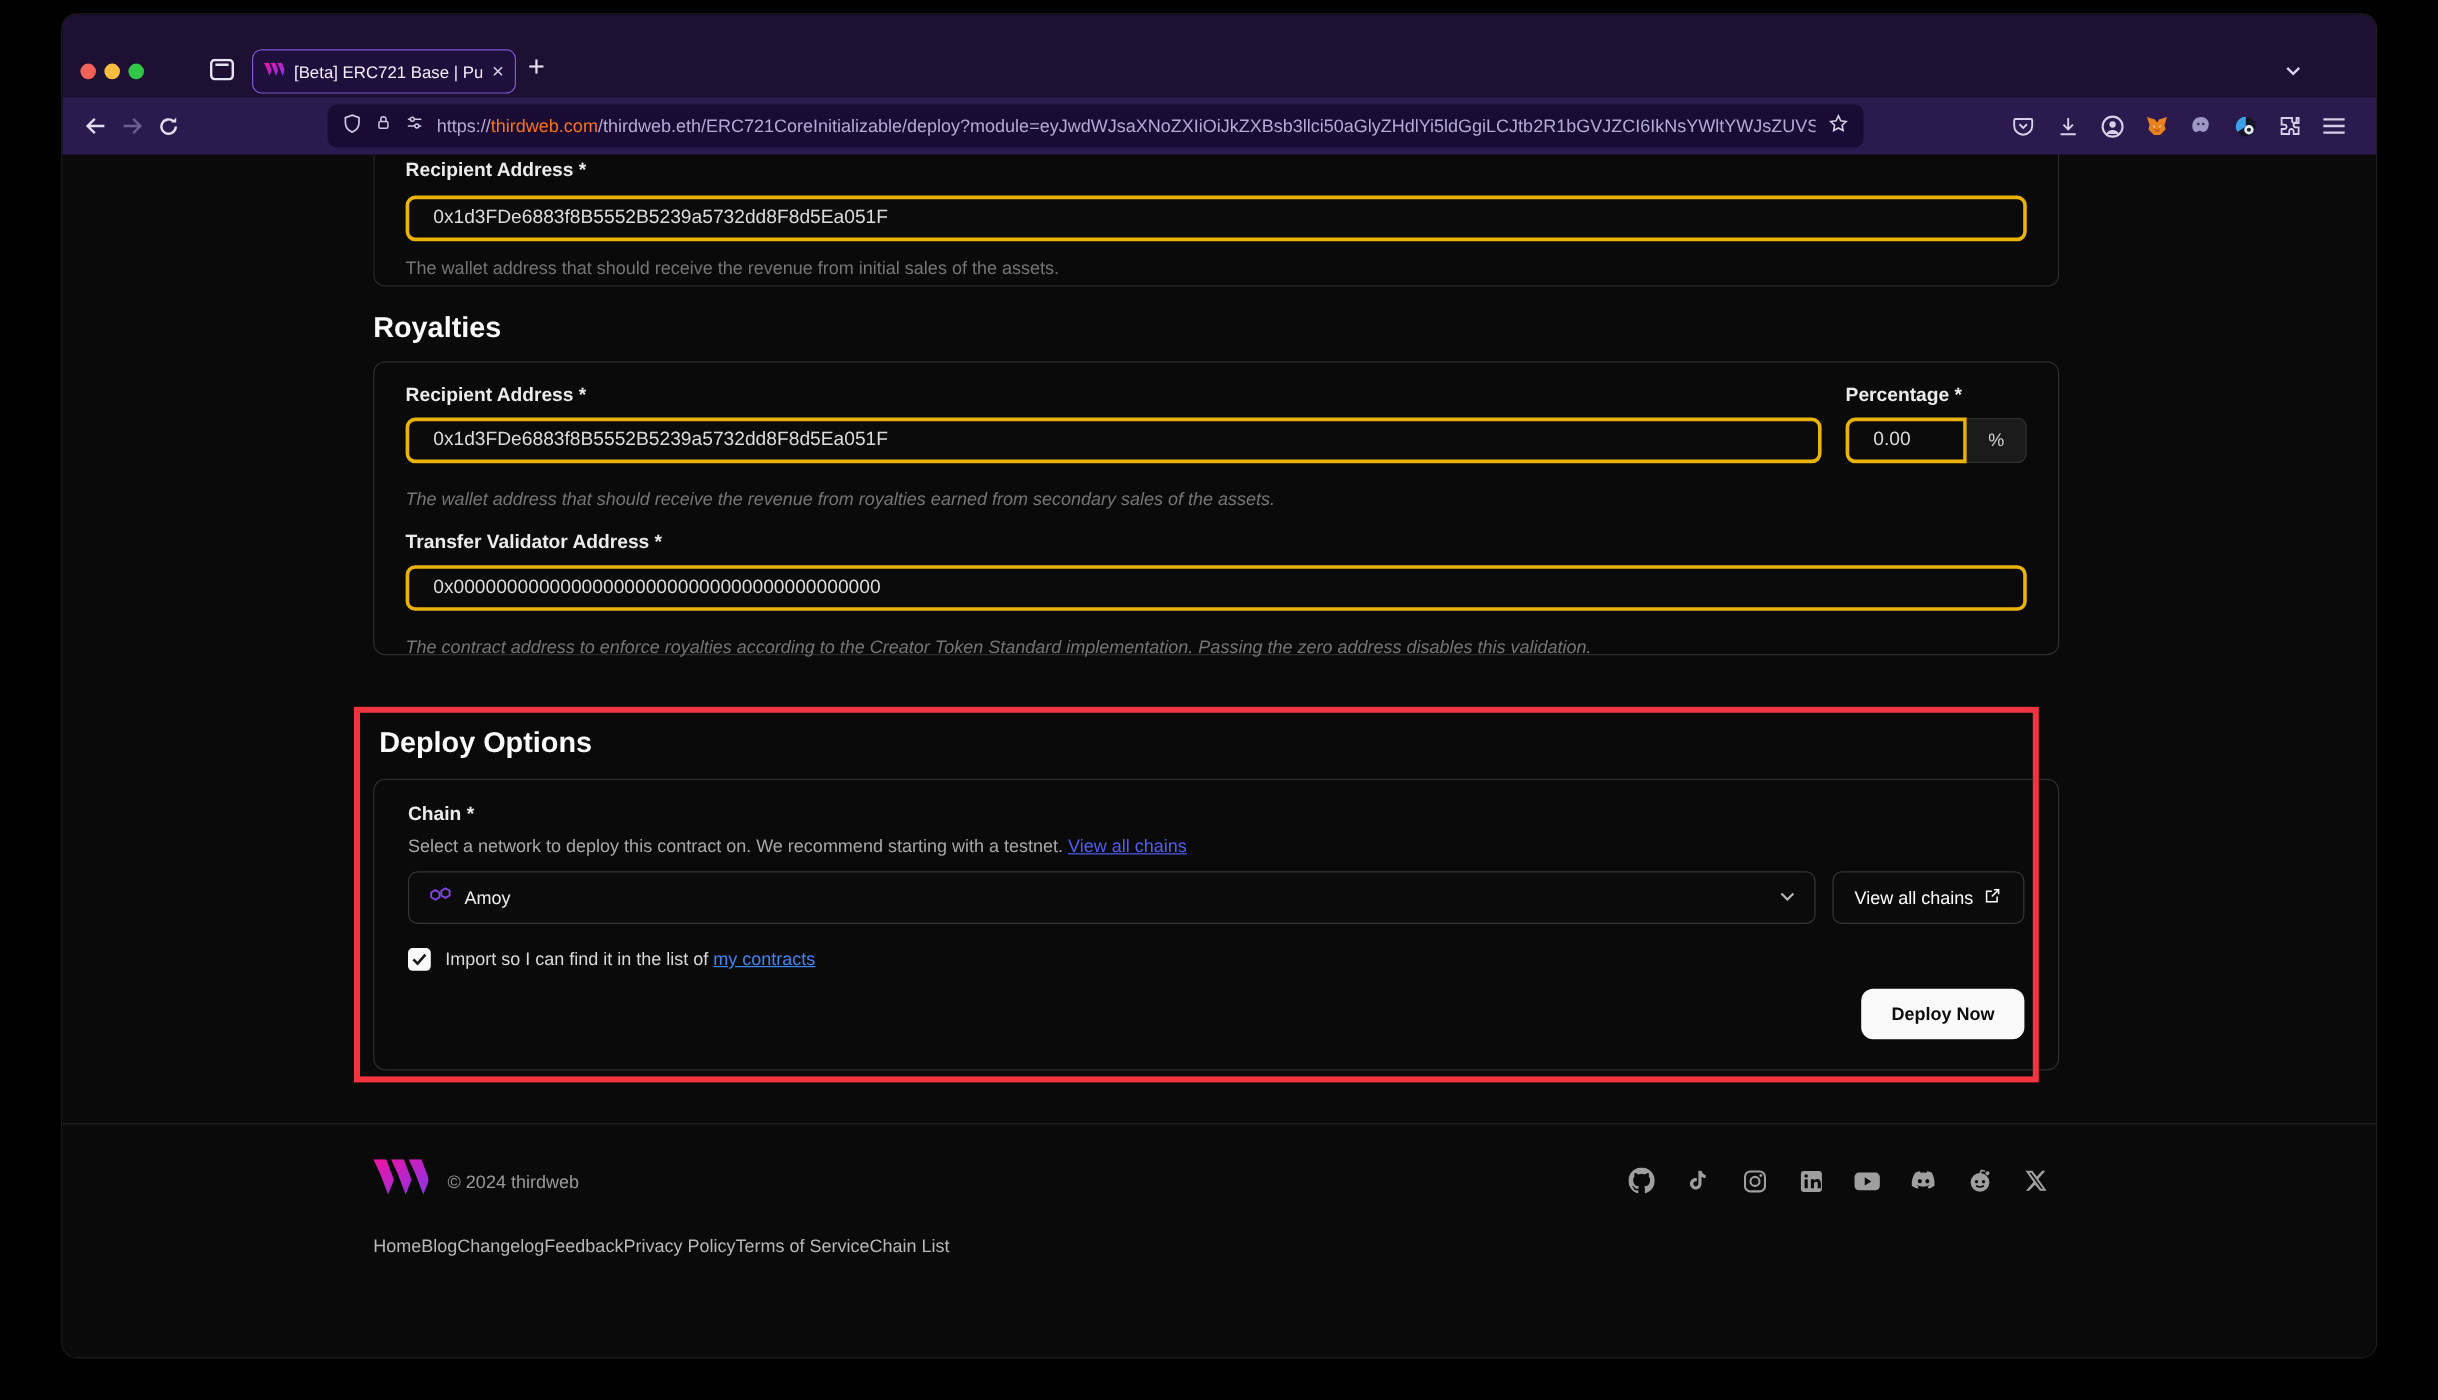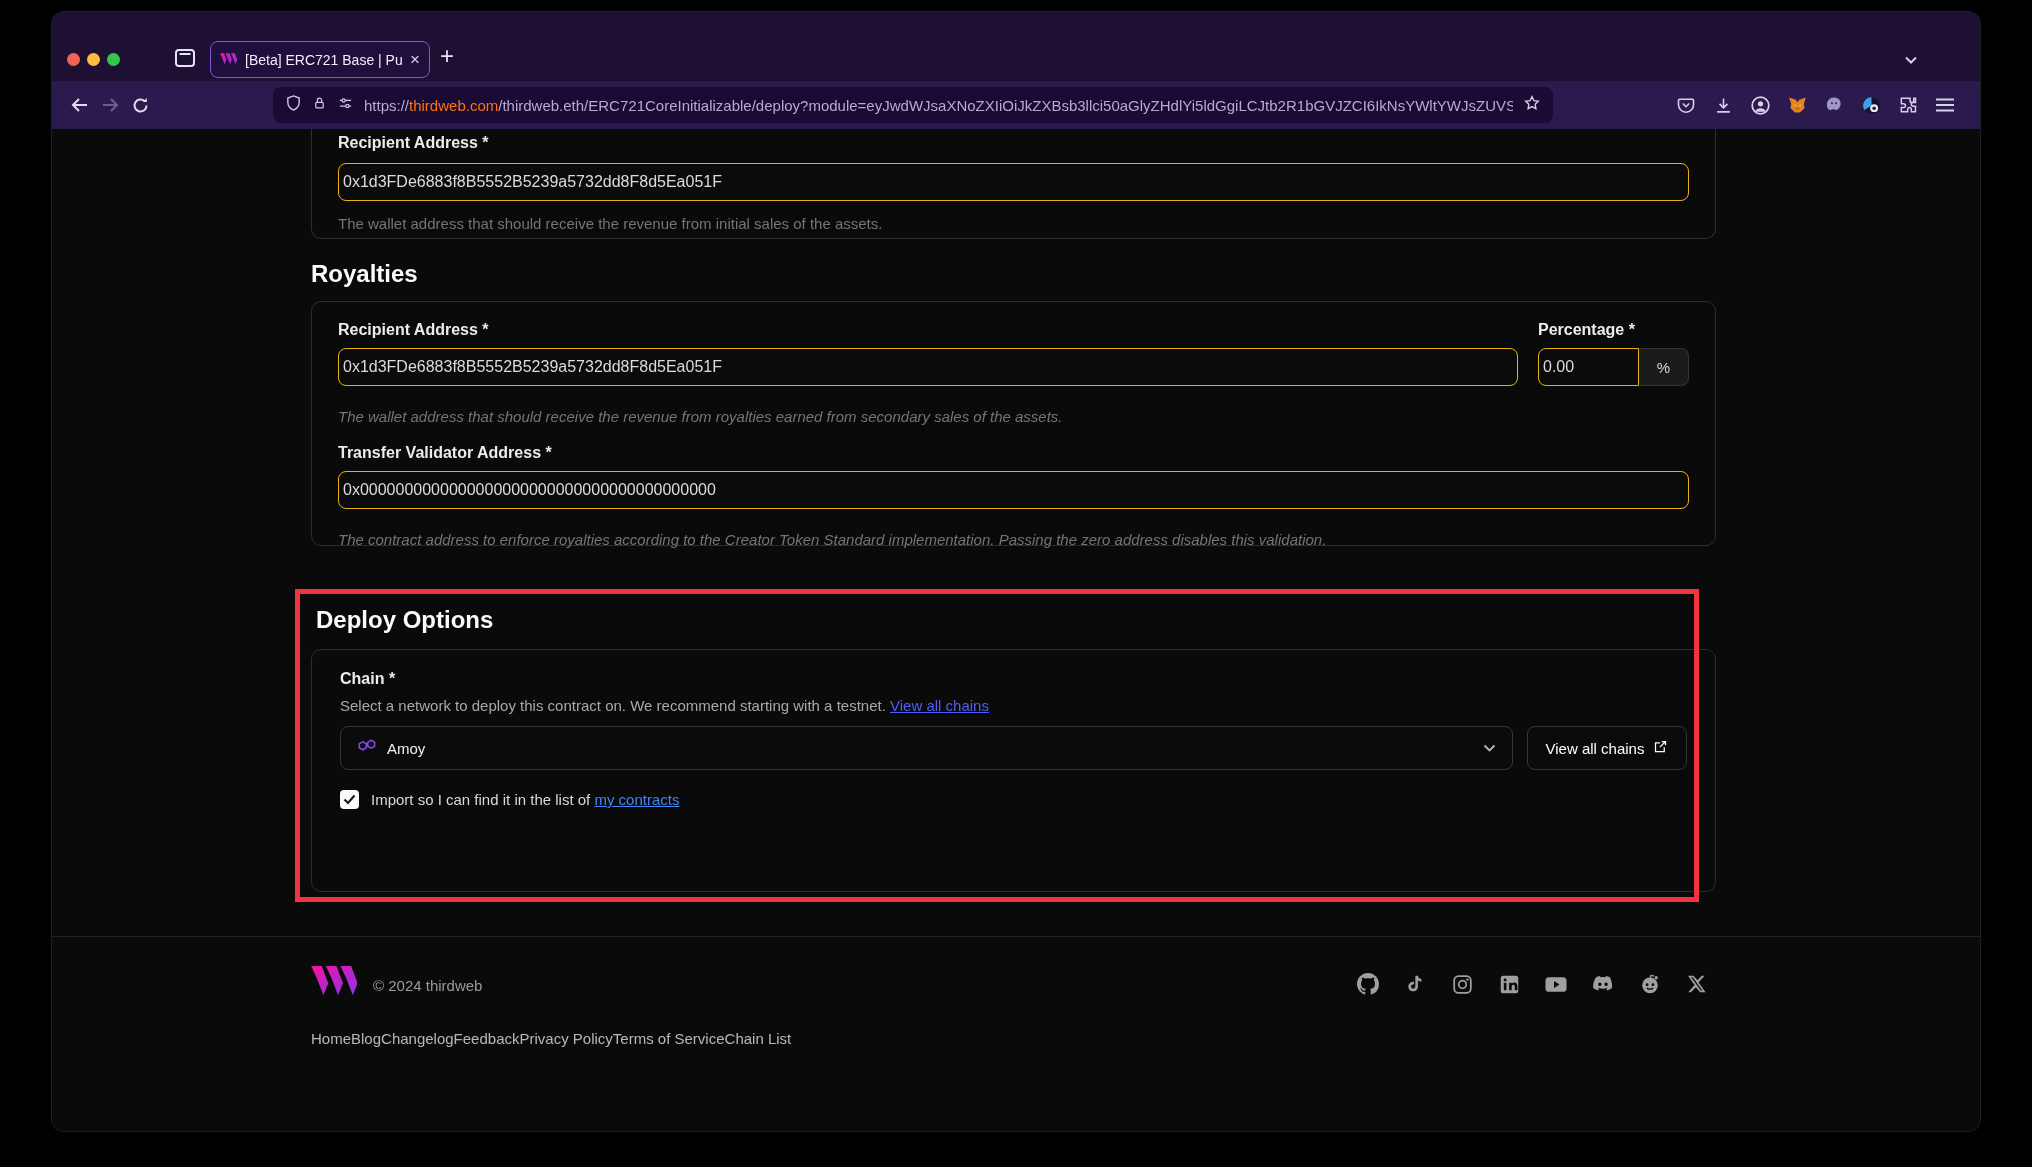--- a/index.html
+++ b/index.html
@@ -33,22 +33,22 @@
   .navicons { display:flex; gap:9px; margin-left:119px; }
   .ibox { width:28px; height:28px; display:flex; align-items:center; justify-content:center; flex:none; }
 
   
   .content { position:relative; height:1002px; background:#0a0a0a; }
   .content .abs { position:absolute; }
   .h2 { font-size:24px; font-weight:700; color:#fbfbfb; }
   .card { border:1px solid #2e2e2e; border-radius:10px; background:#0a0a0a; }
   .lbl { font-size:16px; font-weight:700; color:#ececec; }
   .help { font-size:15px; color:#757575; }
-  .tin { width:100%; height:38px; background:#0b0b0b; border:1px solid #eab308; border-radius:8px;
-    color:#dcdcdc; font-size:16px; padding:0 4px; font-family:inherit; outline:none; }
+  .tin { width:100%; height:38px; background:#0b0b0b; border:3px solid #eab308; border-radius:8px;
+    color:#dcdcdc; font-size:16px; padding:0 20px; font-family:inherit; outline:none; }
 
   .card1 { left:259px; top:0; width:1405px; height:110px; border-top:none; border-radius:0 0 10px 10px; padding:3px 26px 0; }
   .card1 .lbl { margin-top:2px; display:block; }
   .card1 .tin { margin-top:11px; }
   .card1 .help { margin-top:14px; }
 
   .h-roy { left:259px; top:131px; }
   .card2 { left:259px; top:172px; width:1405px; height:245px; padding:19px 26px; }
   .frow { display:flex; gap:20px; }
   .fleft { flex:1; } .fright { width:151px; }
@@ -290,20 +290,23 @@
         </button>
       </div>
       <div class="checkrow">
         <span class="cb">
           <svg width="13" height="11" viewBox="0 0 13 11">
               <polyline points="1.5,5.5 5,9 11.5,1.5" fill="none" stroke="#1a1a1a" stroke-width="2.2"></polyline>
             </svg>
         </span>
         <span><span>Import so I can find it in the list of </span><a class="link-blue" href="#">my contracts</a></span>
       </div>
+      <div class="btnrow">
+        <button class="deploy-btn">Deploy Now</button>
+      </div>
     </div>
 
     <div class="abs footline"></div>
     <span class="abs flogo">
       <svg width="46" height="31" viewBox="0 0 56 38">
           <defs>
             <linearGradient id="twg2" x1="0" y1="0" x2="1" y2="1">
               <stop offset="0" stop-color="#f213a4"></stop>
               <stop offset="1" stop-color="#8735e8"></stop>
             </linearGradient>

